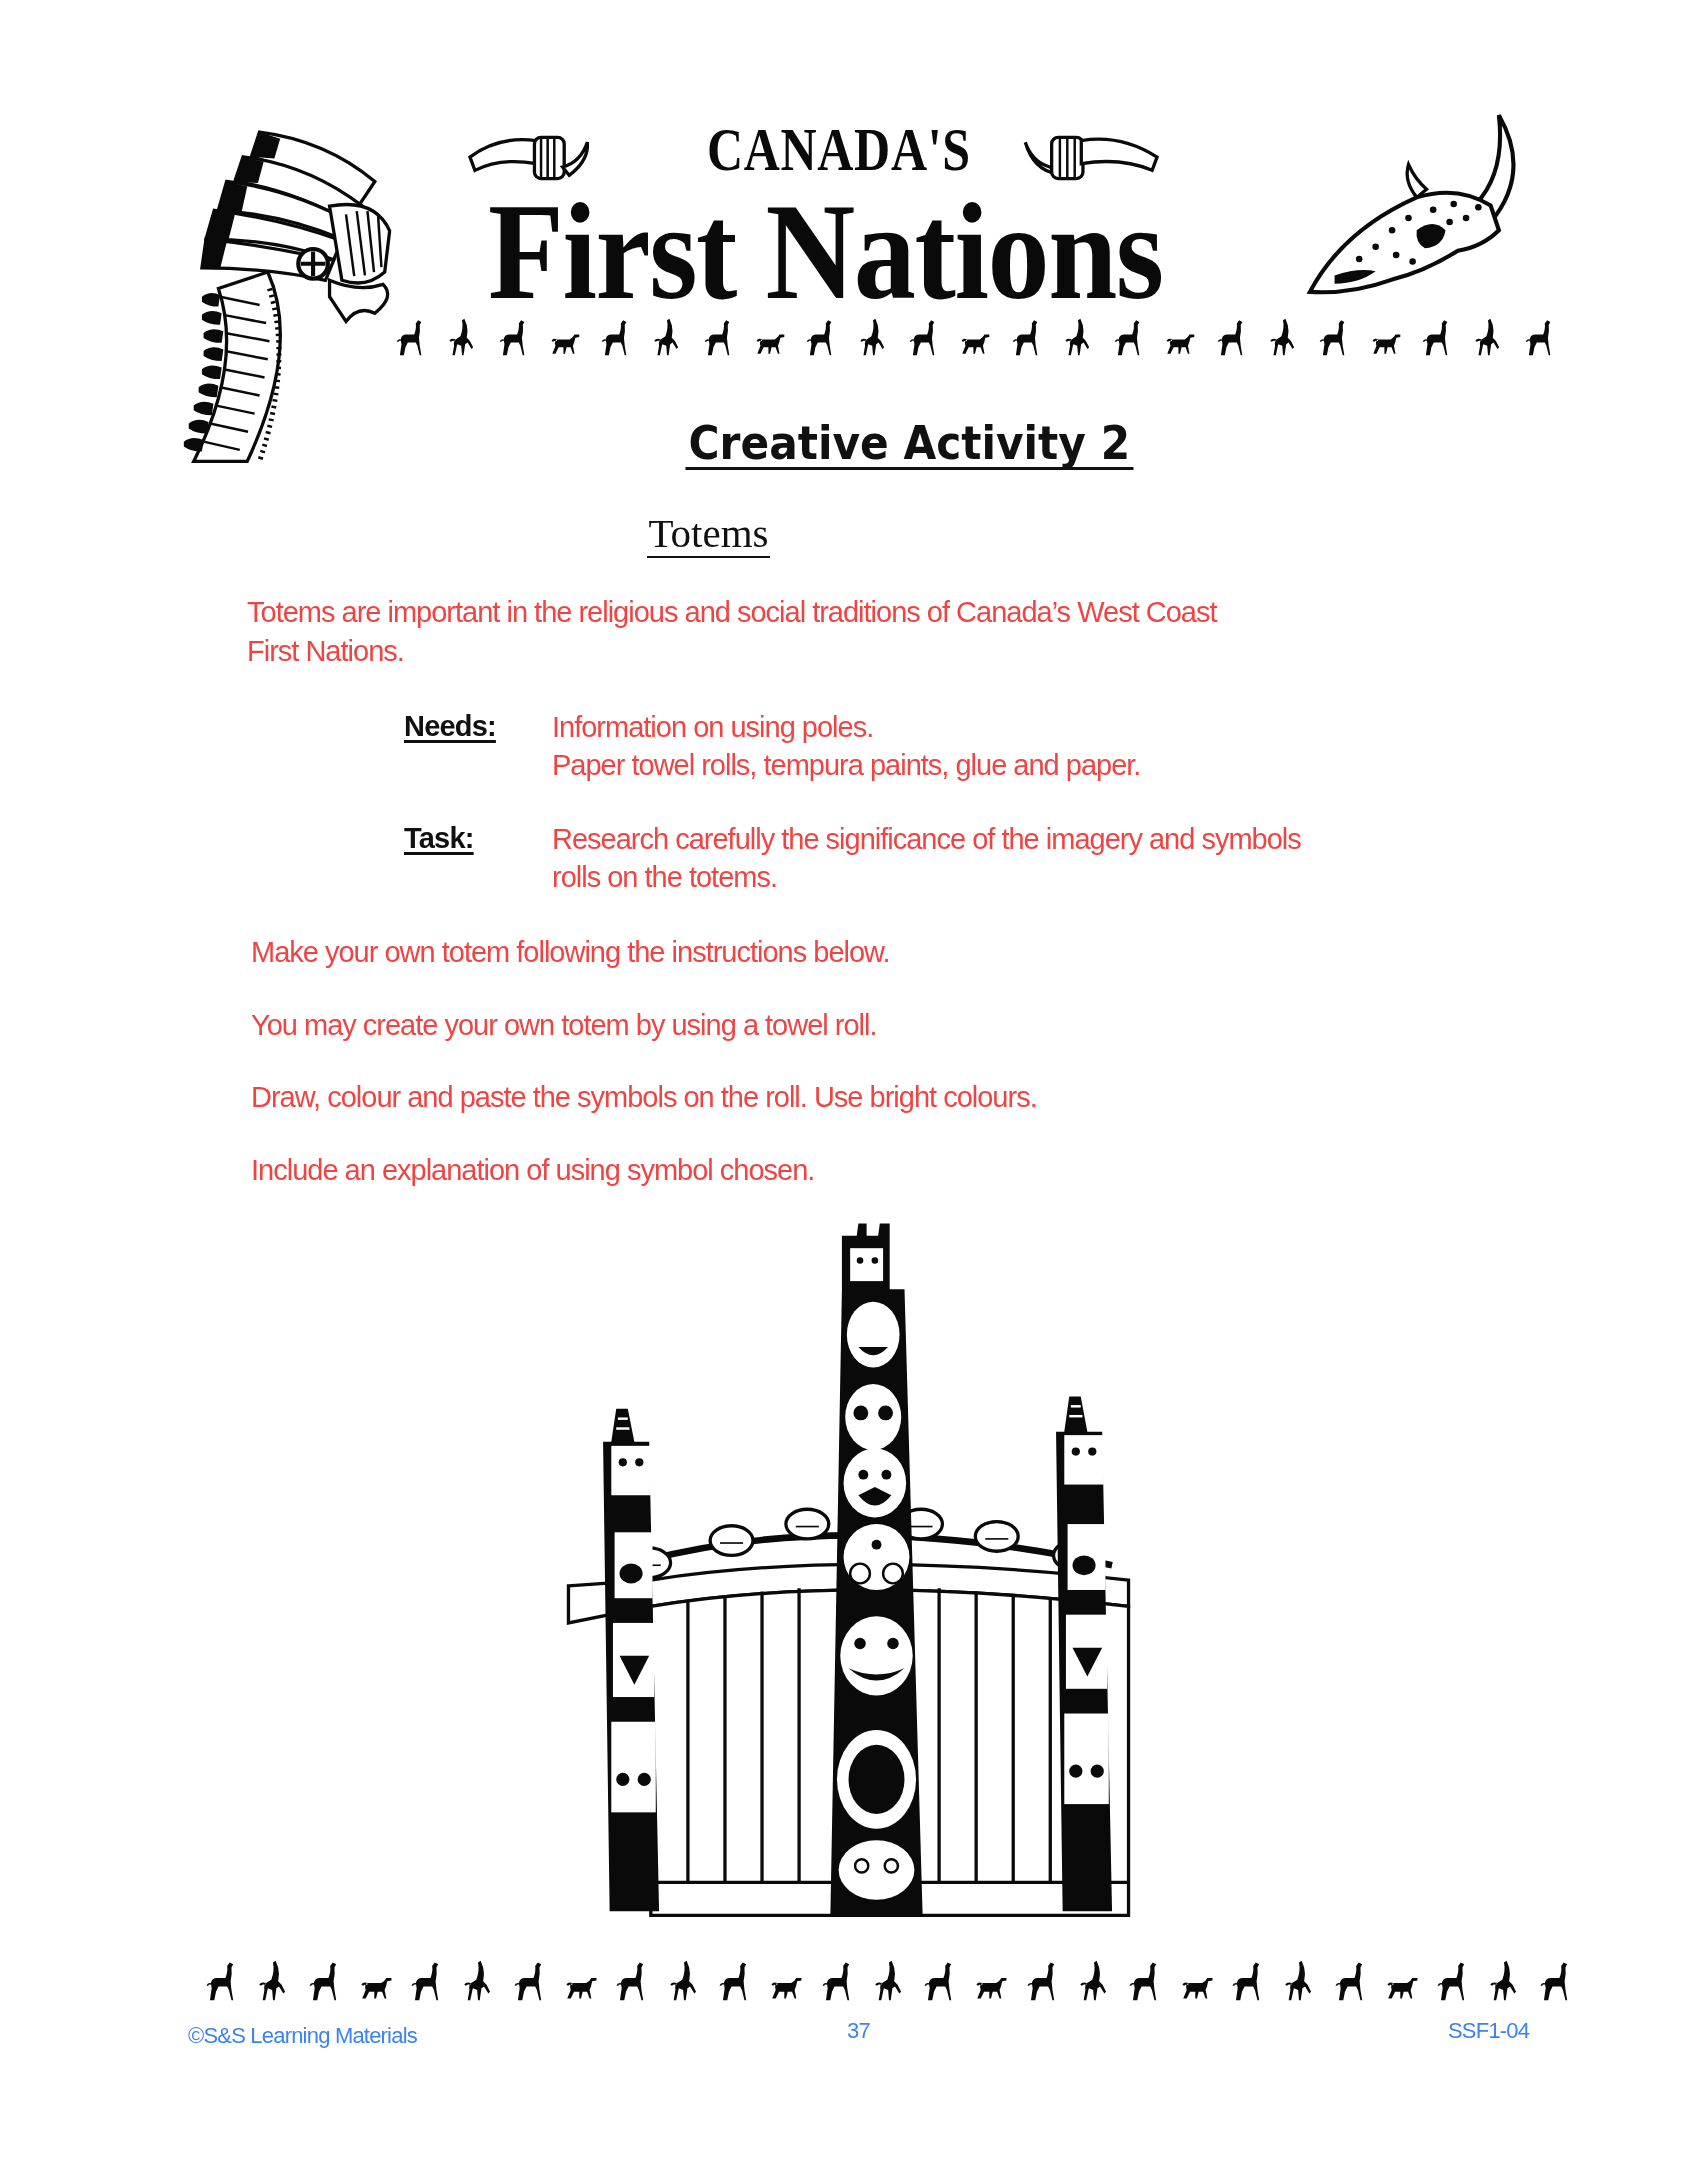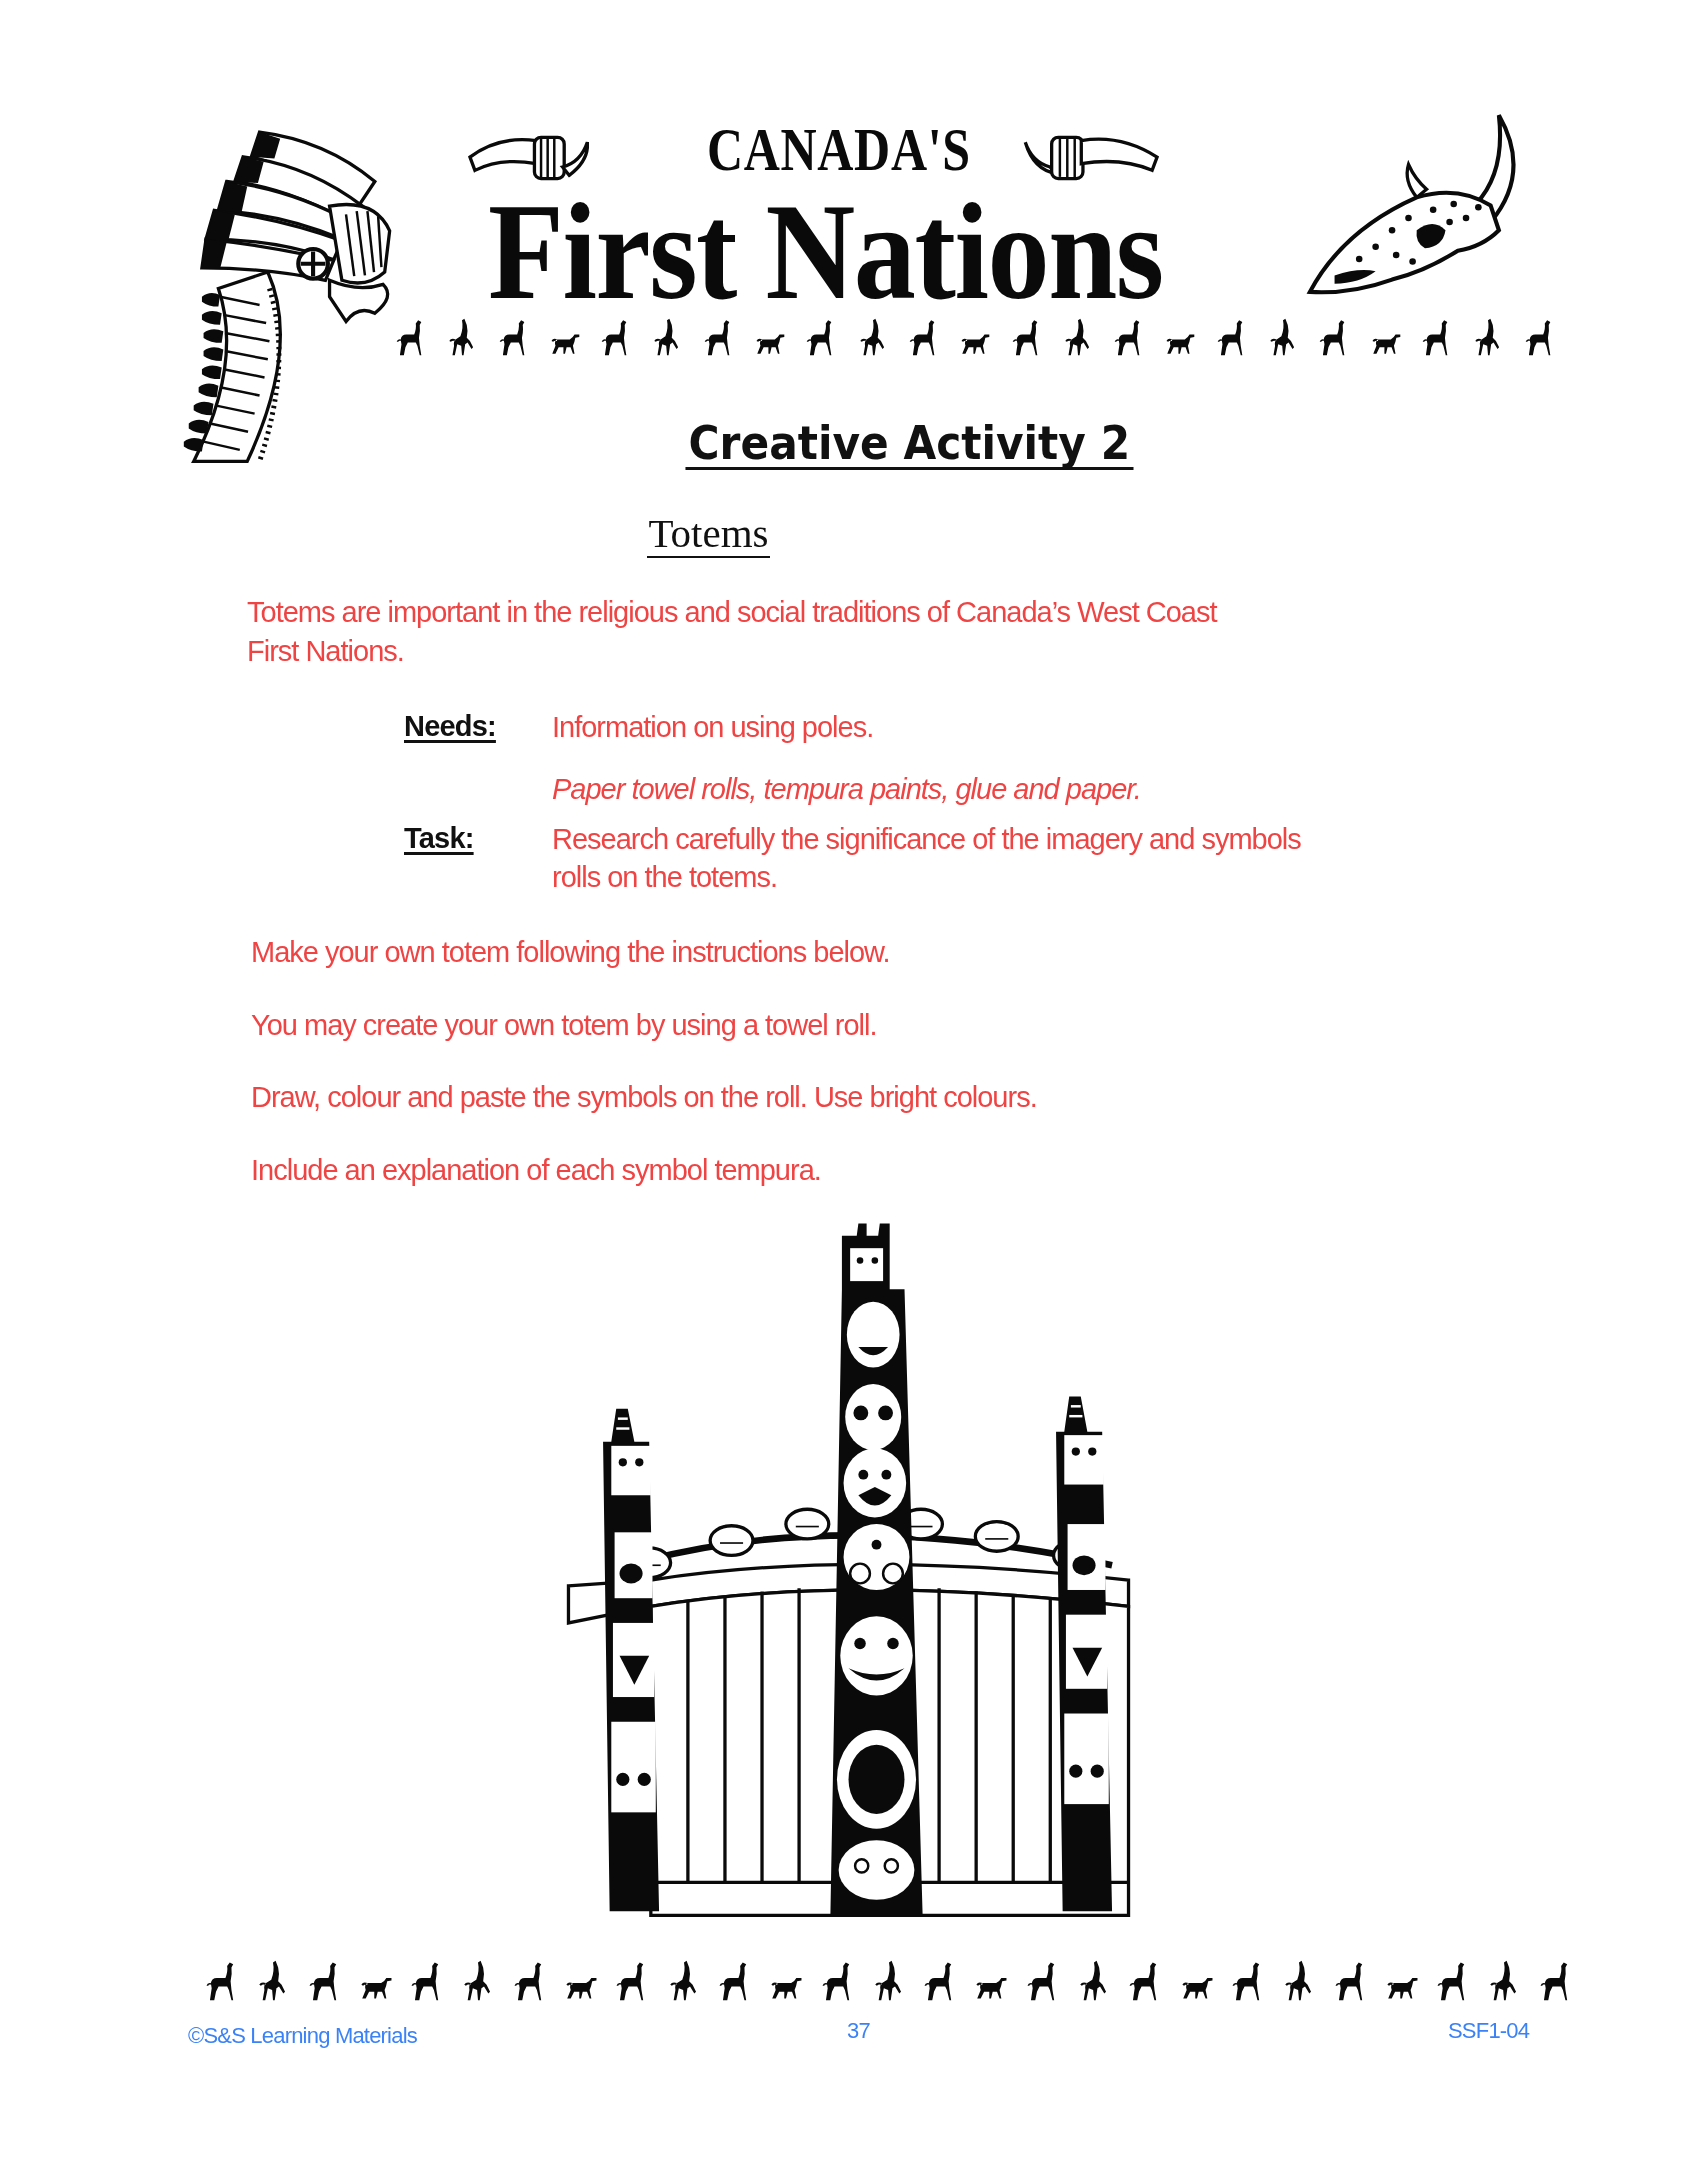--- a/index.html
+++ b/index.html
@@ -229,30 +229,30 @@
 </div>
 <div class="abs h-topic">
   <span>Totems</span>
 </div>
 
 <div class="abs body-text" style="left:247px; top:595px;">Totems are important in the religious and social traditions of Canada’s West Coast</div>
 <div class="abs body-text" style="left:247px; top:634px;">First Nations.</div>
 
 <div class="abs label" style="left:404px; top:710px;">Needs:</div>
 <div class="abs body-text" style="left:552px; top:710px;">Information on using poles.</div>
-<div class="abs body-text" style="left:552px; top:772px;font-style:italic;">Paper towel rolls, tempura paints, glue and paper.</div>
+<div class="abs body-text" style="left:552px; top:748px;">Paper towel rolls, tempura paints, glue and paper.</div>
 
 <div class="abs label" style="left:404px; top:822px;">Task:</div>
 <div class="abs body-text" style="left:552px; top:822px;">Research carefully the significance of the imagery and symbols</div>
 <div class="abs body-text" style="left:552px; top:860px;">rolls on the totems.</div>
 
 <div class="abs body-text" style="left:251px; top:935px;">Make your own totem following the instructions below.</div>
 <div class="abs body-text" style="left:251px; top:1008px;">You may create your own totem by using a towel roll.</div>
 <div class="abs body-text" style="left:251px; top:1080px;">Draw, colour and paste the symbols on the roll.  Use bright colours.</div>
-<div class="abs body-text" style="left:251px; top:1153px;">Include an explanation of each symbol tempura.</div>
+<div class="abs body-text" style="left:251px; top:1153px;">Include an explanation of using symbol chosen.</div>
 
 <div class="abs" style="left:552px; top:1211px; width:593px; height:725px;">
   <svg width="593" height="725" viewBox="0 0 720 880">
 
     <path d="M20 455 L120 448 Q360 410 700 448 L700 480 Q360 440 120 480 L20 500 Z" fill="#fff" stroke="#0a0a0a" stroke-width="4"></path>
     <path d="M120 480 Q360 440 700 480 L700 855 L120 855 Z" fill="#fff" stroke="#0a0a0a" stroke-width="4"></path>
     <g stroke="#0a0a0a" stroke-width="4">
       <line x1="165" y1="474" x2="165" y2="815"></line>
         <line x1="210" y1="468" x2="210" y2="815"></line>
         <line x1="255" y1="462" x2="255" y2="815"></line>

